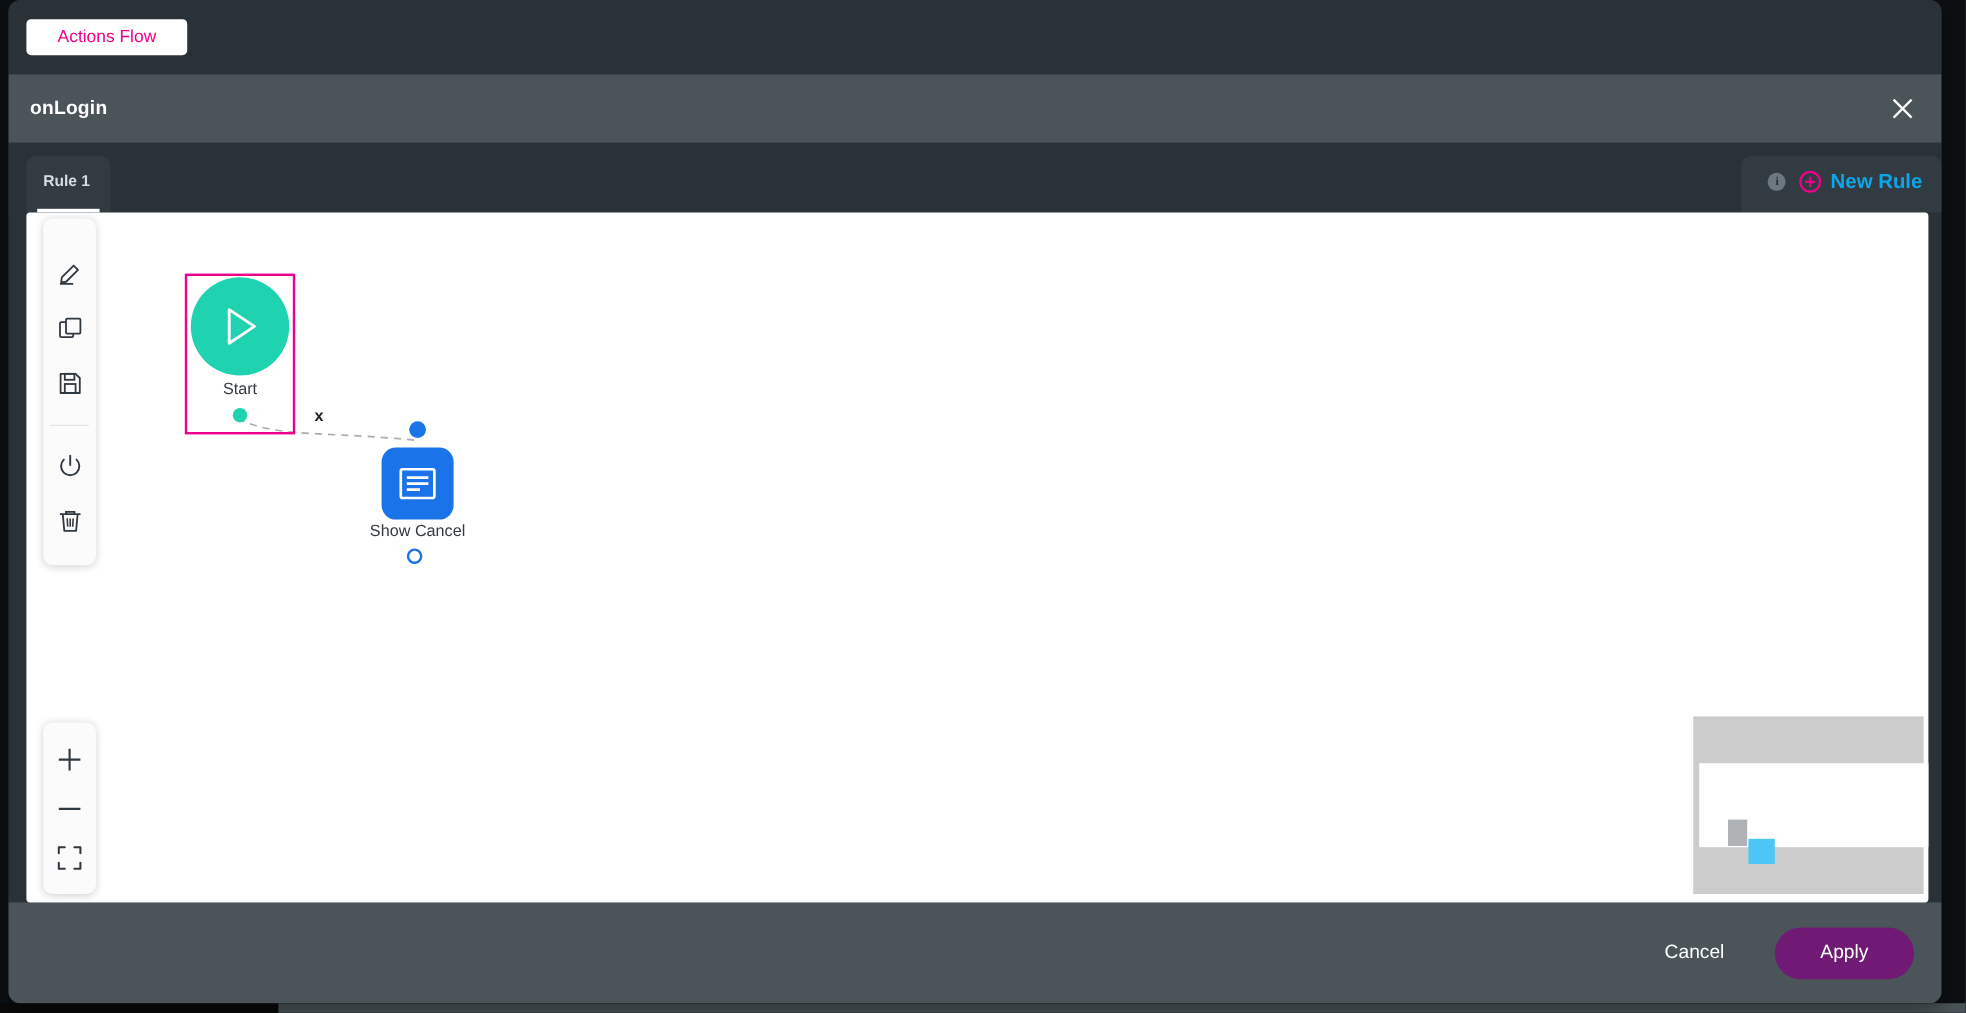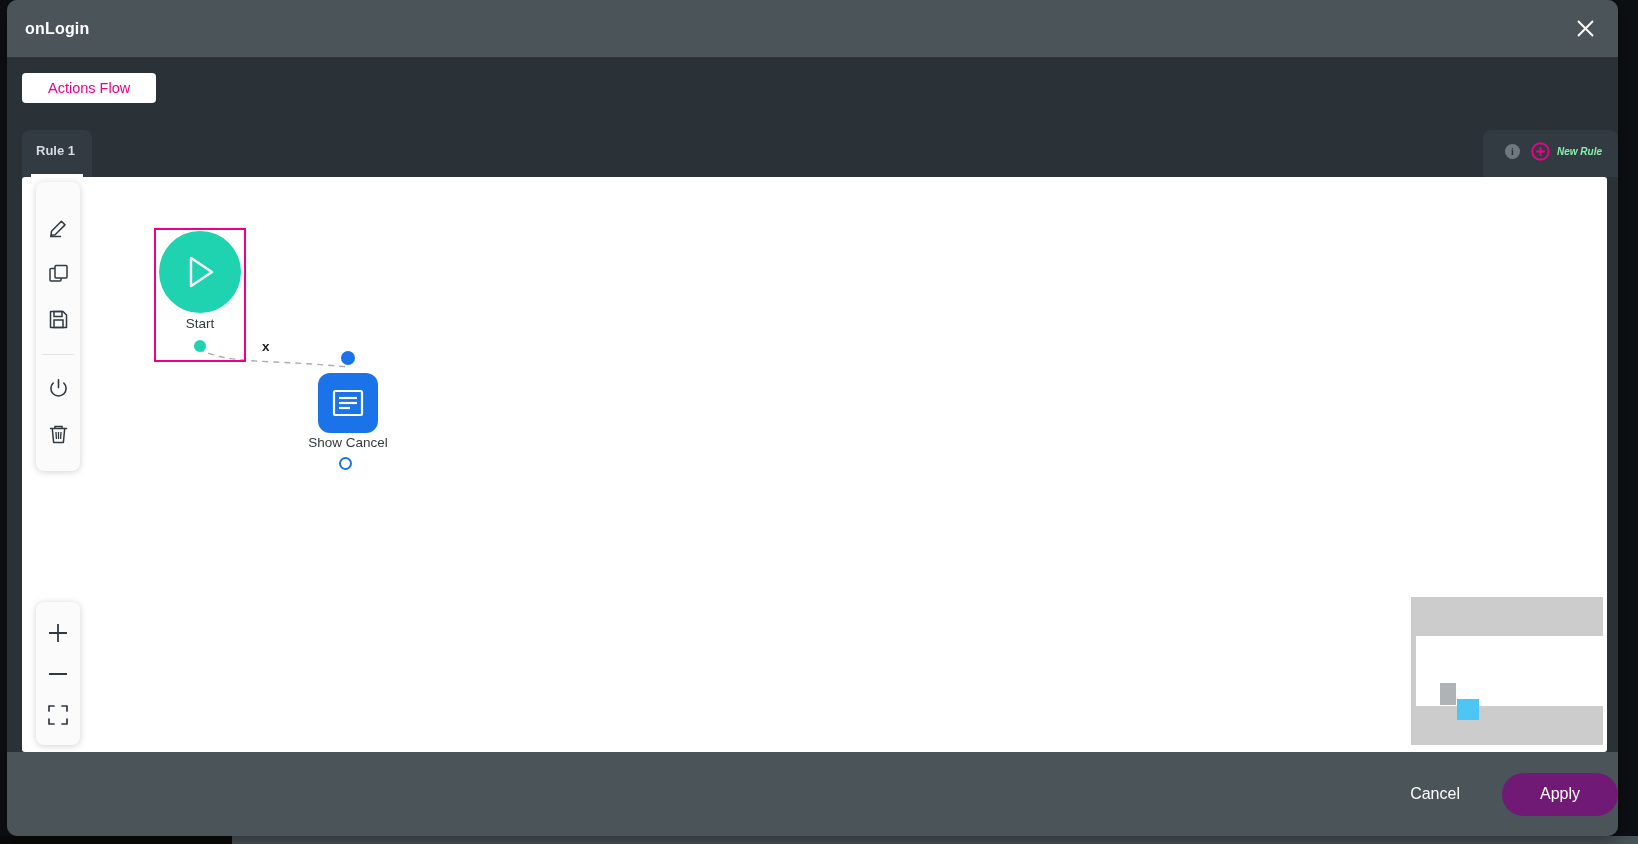--- a/index.html
+++ b/index.html
@@ -138,25 +138,24 @@
     font-size: 10px;
     font-weight: bold;
     display: flex; align-items: center; justify-content: center;
     font-family: "Liberation Serif", serif;
     cursor: pointer;
   }
   #new-rule-btn {
     display: flex;
     align-items: center;
     gap: 7px;
-    color: #86efac;
-    font-size: 10px;
+    color: #0ea5e9;
+    font-size: 17px;
     font-weight: bold;
     cursor: pointer;
-    font-style: italic;
   }
 
   
   #canvas-wrap {
     position: relative;
     flex: 1 1 auto;
     margin: 0 11px 0 15px;
     background: #ffffff;
     border-radius: 3px;
     overflow: hidden;
@@ -311,20 +310,21 @@
     background: #4ec6f5;
   }
 
   
   #footer {
     height: 84px;
     background: #4a5459;
     display: flex;
     align-items: center;
     justify-content: flex-end;
+    padding-right: 23px;
     gap: 26px;
     flex: none;
   }
   #cancel-btn {
     background: none;
     border: none;
     color: #ffffff;
     font-size: 16px;
     font-family: "Liberation Sans", sans-serif;
     cursor: pointer;
@@ -345,32 +345,32 @@
 </head>
 <body>
 
 <div id="backdrop">
   <div id="backdrop-strip"></div>
   <div id="backdrop-strip2"></div>
 </div>
 
 <div id="modal">
 
+  <div id="toolbar-row">
+    <button id="actions-flow-tab">Actions Flow</button>
+  </div>
+
   <div id="titlebar">
     <div id="title">onLogin</div>
     <div id="close-btn">
       <svg width="21" height="21" viewBox="0 0 21 21">
         <line x1="3" y1="3" x2="18" y2="18" stroke="#ffffff" stroke-width="1.9"></line>
         <line x1="18" y1="3" x2="3" y2="18" stroke="#ffffff" stroke-width="1.9"></line>
       </svg>
     </div>
-  </div>
-
-  <div id="toolbar-row">
-    <button id="actions-flow-tab">Actions Flow</button>
   </div>
 
   <div id="ruletab-bar">
     <div id="rule-tab">
       <span class="label">Rule 1</span>
       <span class="underline"></span>
     </div>
     <div id="ruletab-right">
       <div id="info-icon">i</div>
       <div id="new-rule-btn">

